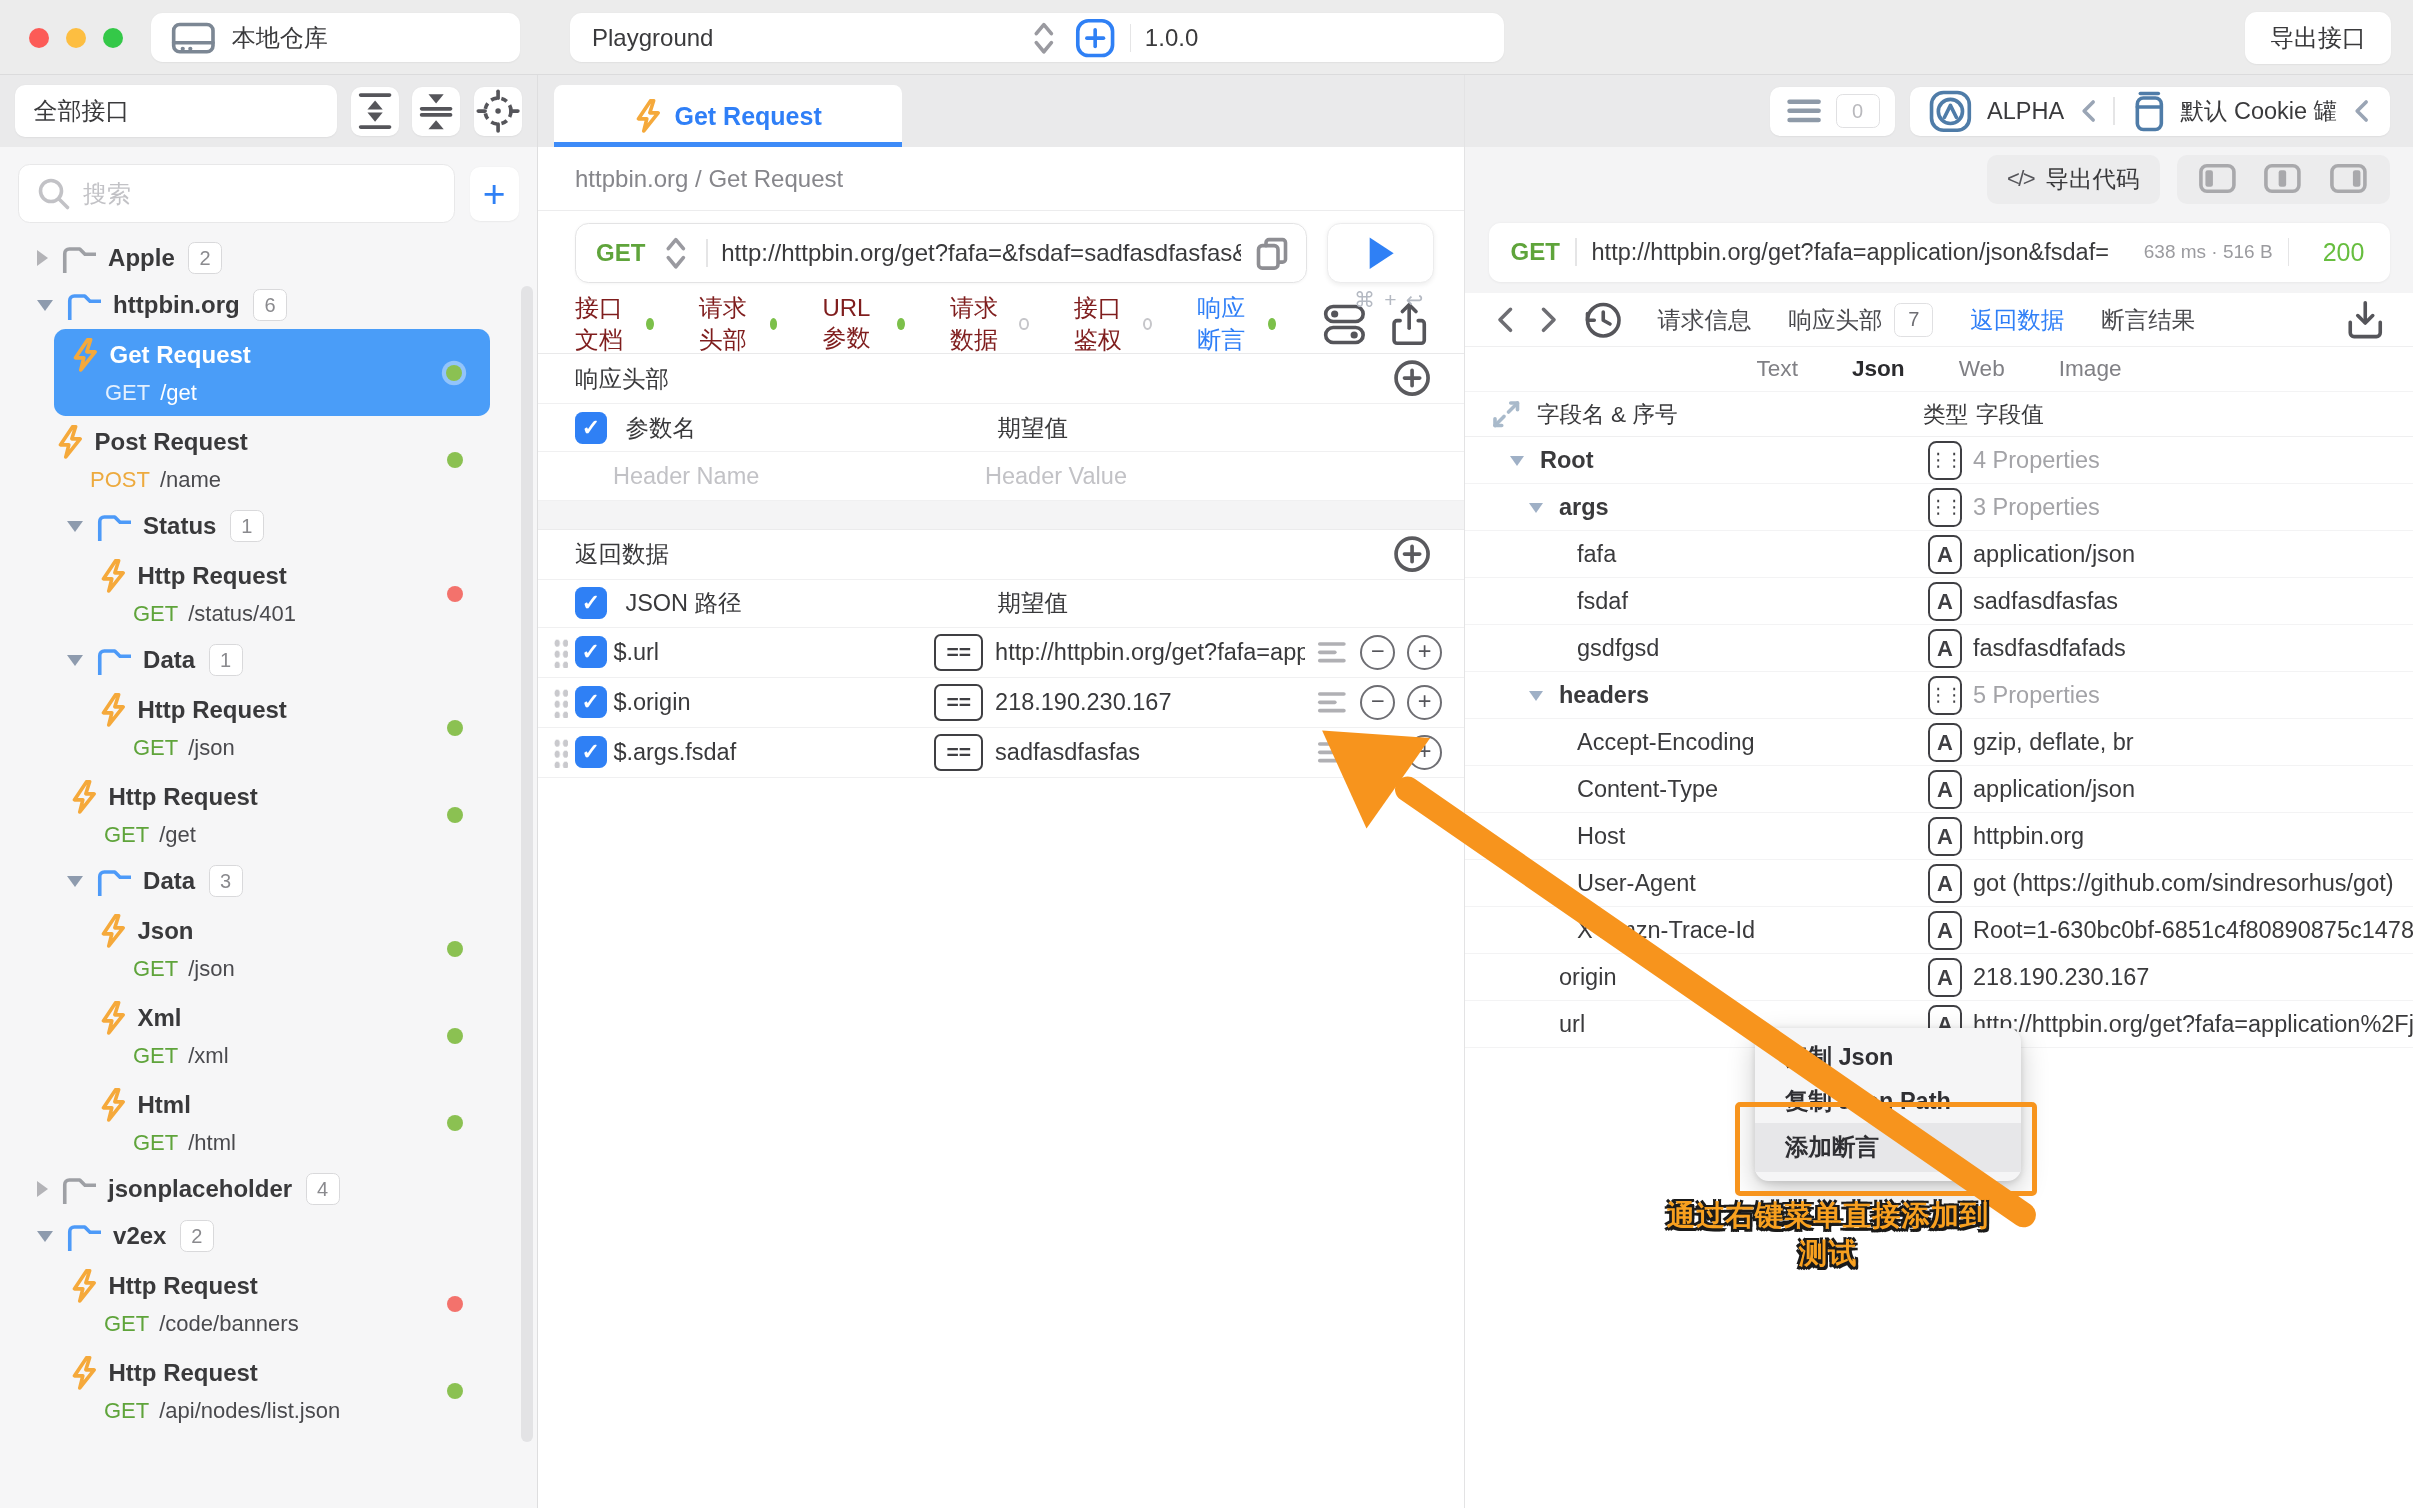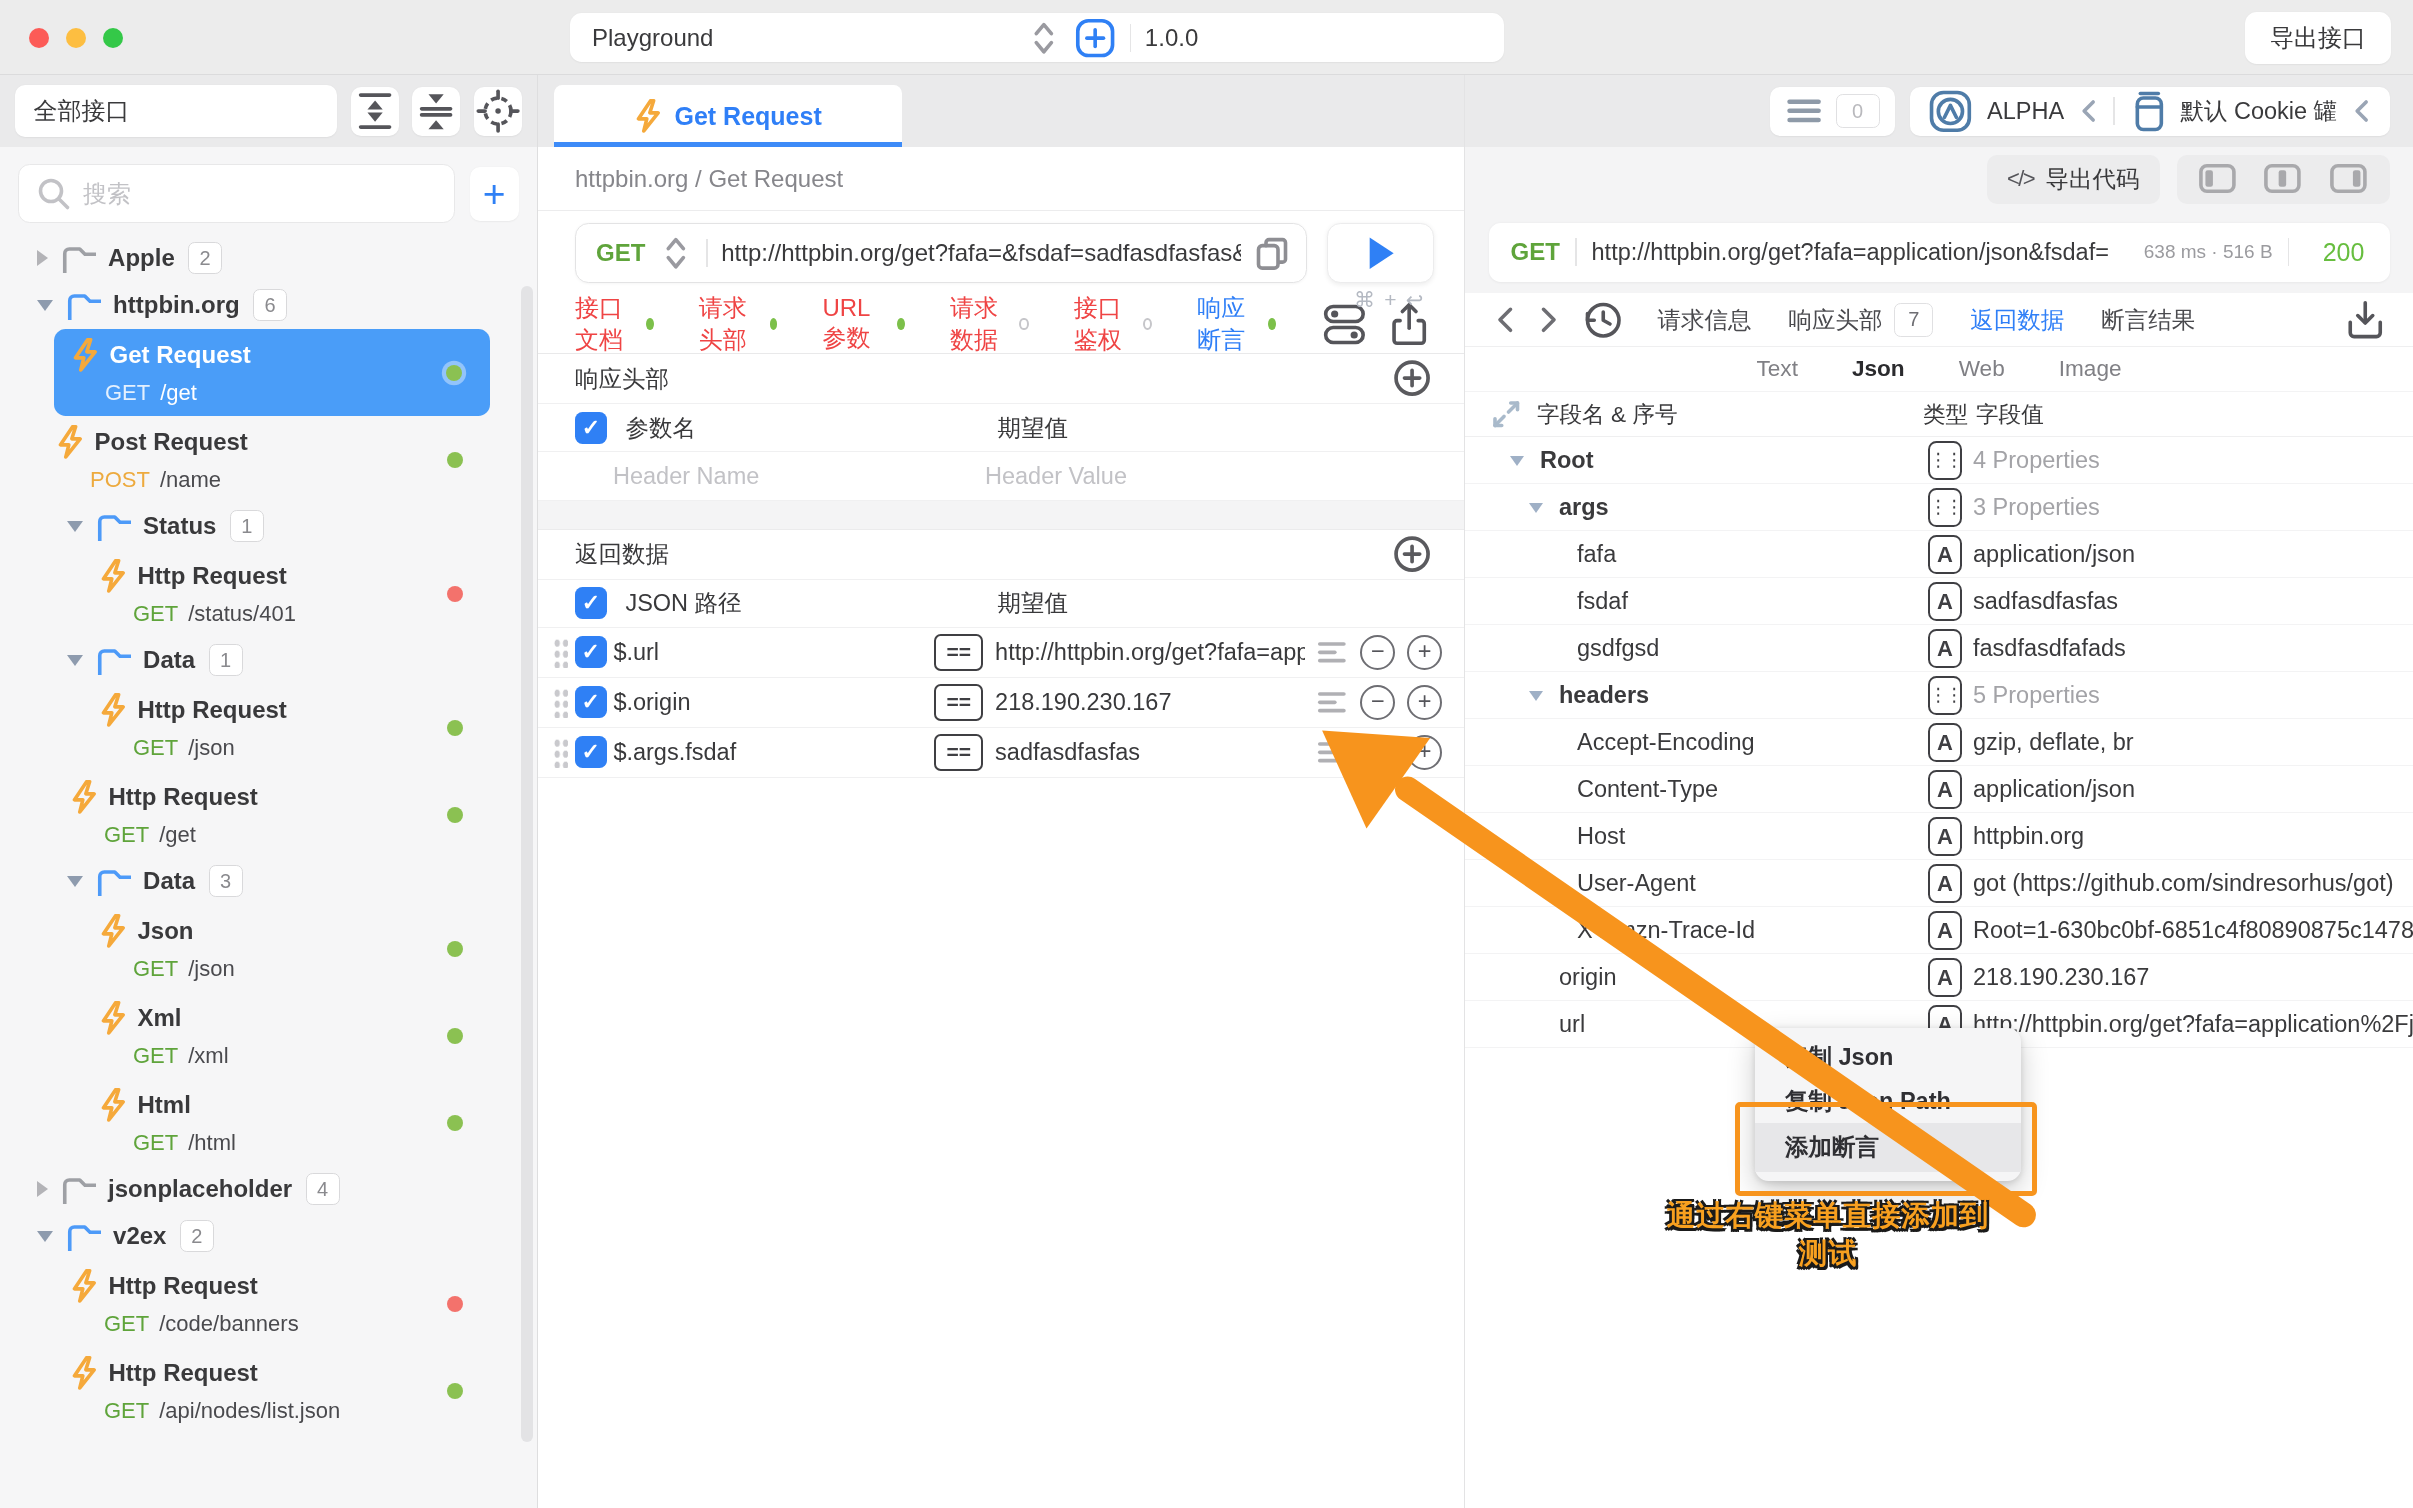--- a/index.html
+++ b/index.html
@@ -76,21 +76,21 @@
     border-bottom:1.7px solid #ECECED; background:#fff;}
   .url-row{height:84px; flex:none; display:flex; align-items:center; gap:20px; padding:0 30px 0 37px;}
   .url-box{flex:1; height:60px; border:1.7px solid #E3E3E4; border-radius:13.4px; display:flex; align-items:center; gap:13.4px;
     padding:0 17px 0 20px; box-shadow:0 0.8px 2.5px rgba(0,0,0,.04); min-width:0;}
   .method{font-size:24px; font-weight:bold; color:var(--green);}
   .url-text{flex:1; font-size:24px; color:var(--text); white-space:nowrap; overflow:hidden;}
   .run-btn{width:107px; height:60px; background:#fff; border:1.7px solid #ECECED; border-radius:13.4px; display:flex;
     align-items:center; justify-content:center; box-shadow:0 1.7px 5px rgba(0,0,0,.07);}
   .shortcut{position:absolute; top:213px; right:39px; font-size:21px; color:#B4B9C2; letter-spacing:1.7px;}
   .assert-tabs{height:59px; flex:none; display:flex; align-items:center; gap:45px; padding-left:37px; border-bottom:1.7px solid #E9E9EA;}
-  .atab{display:flex; align-items:center; gap:11px; font-size:24px; color:#ef4444;}
+  .atab{display:flex; align-items:center; gap:11px; font-size:24px; color:#7f1d1d;}
   .atab.active{color:var(--blue);}
   .adot{width:12.6px; height:12.6px; border-radius:50%;}
   .adot.filled{background:#7CC04A;}
   .adot.hollow{background:transparent; border:2.5px solid #C6C6CA;}
   .atab-icons{margin-left:auto; display:flex; align-items:center; gap:20px; padding-right:34px;}
   .assert-body{flex:1; background:#fff; overflow:hidden;}
   .sec-title{height:49px; display:flex; align-items:center; padding:0 32px 0 37px; font-size:23.5px; color:#39393B;}
   .sec-title .spacer{flex:1;}
   .tbl-head{height:49px; display:flex; align-items:center; border-top:1.7px solid var(--rowline); border-bottom:1.7px solid var(--rowline); padding-left:37px;}
   .tbl-head .cb{margin-right:8.4px;}
@@ -171,20 +171,31 @@
 </style>
 </head>
 <body>
 
 <div class="topbar">
   <div class="lights">
     <span class="light l-red"></span>
     <span class="light l-yel"></span>
     <span class="light l-grn"></span>
   </div>
+  <div class="repo-btn">
+    <span id="ic-repo">
+        <svg width="49" height="42" viewBox="0 0 32.22222222222222 27.77777777777778" fill="none">
+          <rect x="3" y="5" width="26" height="18" rx="4" stroke="#7C8794" stroke-width="2.4" stroke-linecap="round" stroke-linejoin="round" fill="none"></rect>
+          <line x1="3" y1="17" x2="29" y2="17" stroke="#7C8794" stroke-width="2.4" stroke-linecap="round" stroke-linejoin="round" fill="none"></line>
+          <circle cx="9" cy="21" r="1.4" fill="#7C8794"></circle>
+          <circle cx="14" cy="21" r="1.4" fill="#7C8794"></circle>
+        </svg>
+      </span>
+    <span>本地仓库</span>
+  </div>
   <div class="proj-box">
     <span>Playground</span>
     <div class="proj-cluster">
       <span id="ic-updown">
           <svg width="34" height="42" viewBox="0 0 22.22222222222222 27.77777777777778" fill="none">
             <path d="M6 11 L11 5 L16 11" stroke="#9A9AA0" stroke-width="2.4" stroke-linecap="round" stroke-linejoin="round" fill="none"></path>
             <path d="M6 17 L11 23 L16 17" stroke="#9A9AA0" stroke-width="2.4" stroke-linecap="round" stroke-linejoin="round" fill="none"></path>
           </svg>
         </span>
       <span id="ic-plussq">

